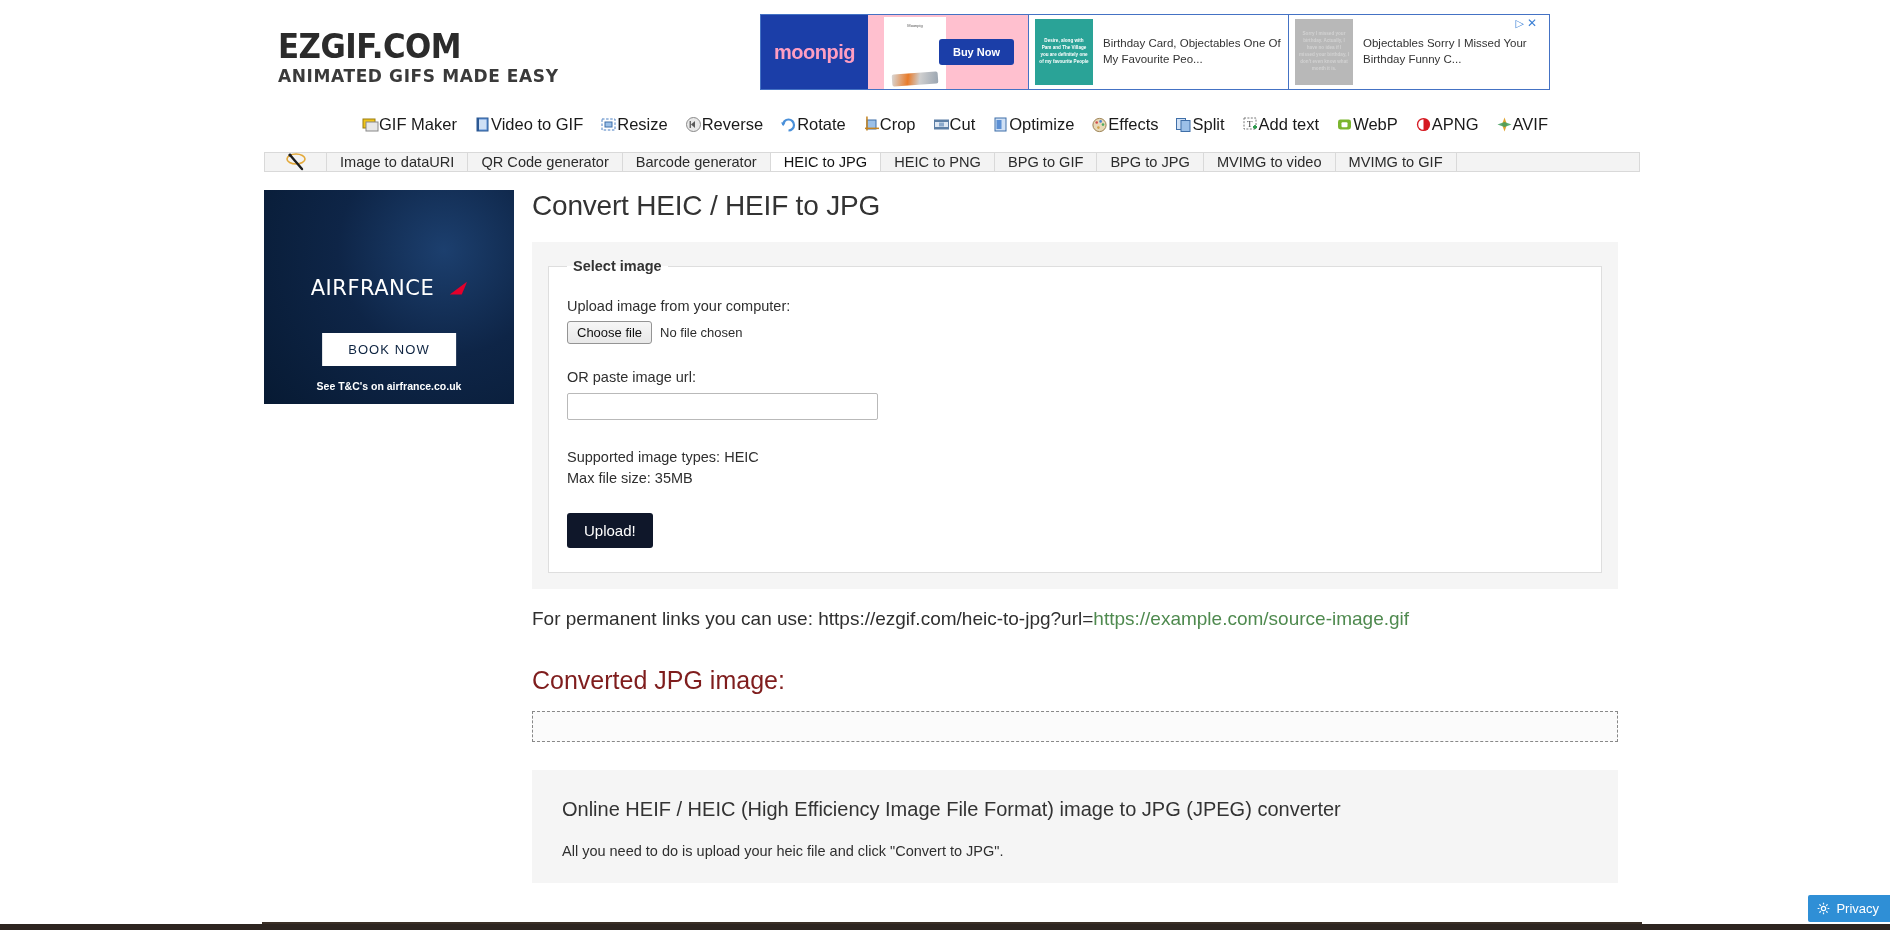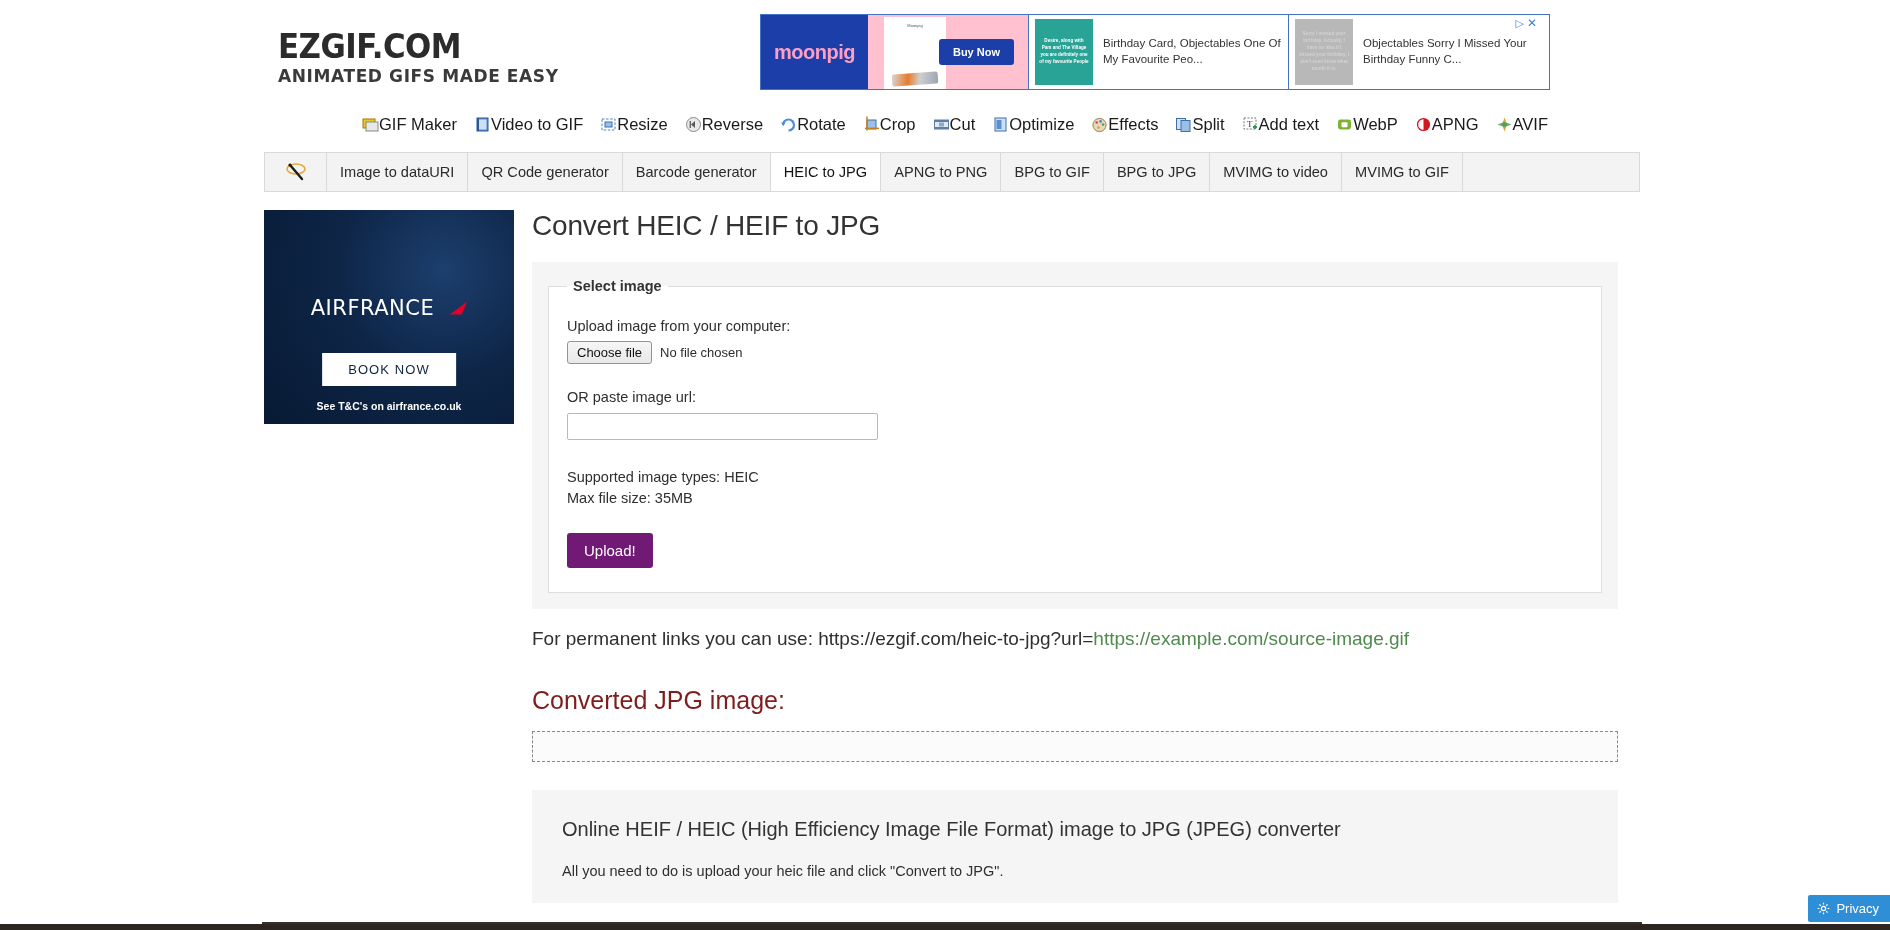--- a/index.html
+++ b/index.html
@@ -138,21 +138,21 @@
   .nav-label { font-family: "Liberation Sans", sans-serif; }
   .nico {
     width: 17px; height: 17px; flex: none;
     display: inline-block; position: relative;
   }
   .nico svg { display: block; }
 
   
   .subnav {
     margin: 12px 2px 0 2px;
-    height: 40px;
+    height: 20px;
     background: #f3f3f3;
     border: 1px solid #d9d9d9;
     display: flex; align-items: stretch;
   }
   .subnav-wand {
     width: 62px; display: flex; align-items: center; justify-content: center;
     border-right: 1px solid #d9d9d9;
   }
   .subtab {
     display: flex; align-items: center; padding: 0 13px;
@@ -244,21 +244,21 @@
     margin-top: 8px; width: 311px; height: 27px;
     border: 1px solid #b9b9b9; border-radius: 2px;
     background: #fff; outline: none; padding: 0 6px;
     font-size: 13px; font-family: "Liberation Sans", sans-serif;
   }
   .supported {
     margin-top: 27px; font-size: 14.5px; color: #2f2f2f; line-height: 1.45;
   }
   .upload-btn {
     margin-top: 24px;
-    background: #701a75; color: #fff;
+    background: #0f172a; color: #fff;
     font-size: 15px; border: none; border-radius: 3px;
     padding: 9px 17px; cursor: pointer;
     font-family: "Liberation Sans", sans-serif;
   }
 
   .perm-links {
     margin-top: 19px; font-size: 19px; color: #2f2f2f;
   }
   .perm-links .green { color: #4f8a4f; }
 
@@ -518,21 +518,21 @@
     <div class="subtab">
         <span>QR Code generator</span>
       </div>
     <div class="subtab">
         <span>Barcode generator</span>
       </div>
     <div class="subtab active">
         <span>HEIC to JPG</span>
       </div>
     <div class="subtab">
-        <span>APNG to PNG</span>
+        <span>HEIC to PNG</span>
       </div>
     <div class="subtab">
         <span>BPG to GIF</span>
       </div>
     <div class="subtab">
         <span>BPG to JPG</span>
       </div>
     <div class="subtab">
         <span>MVIMG to video</span>
       </div>

